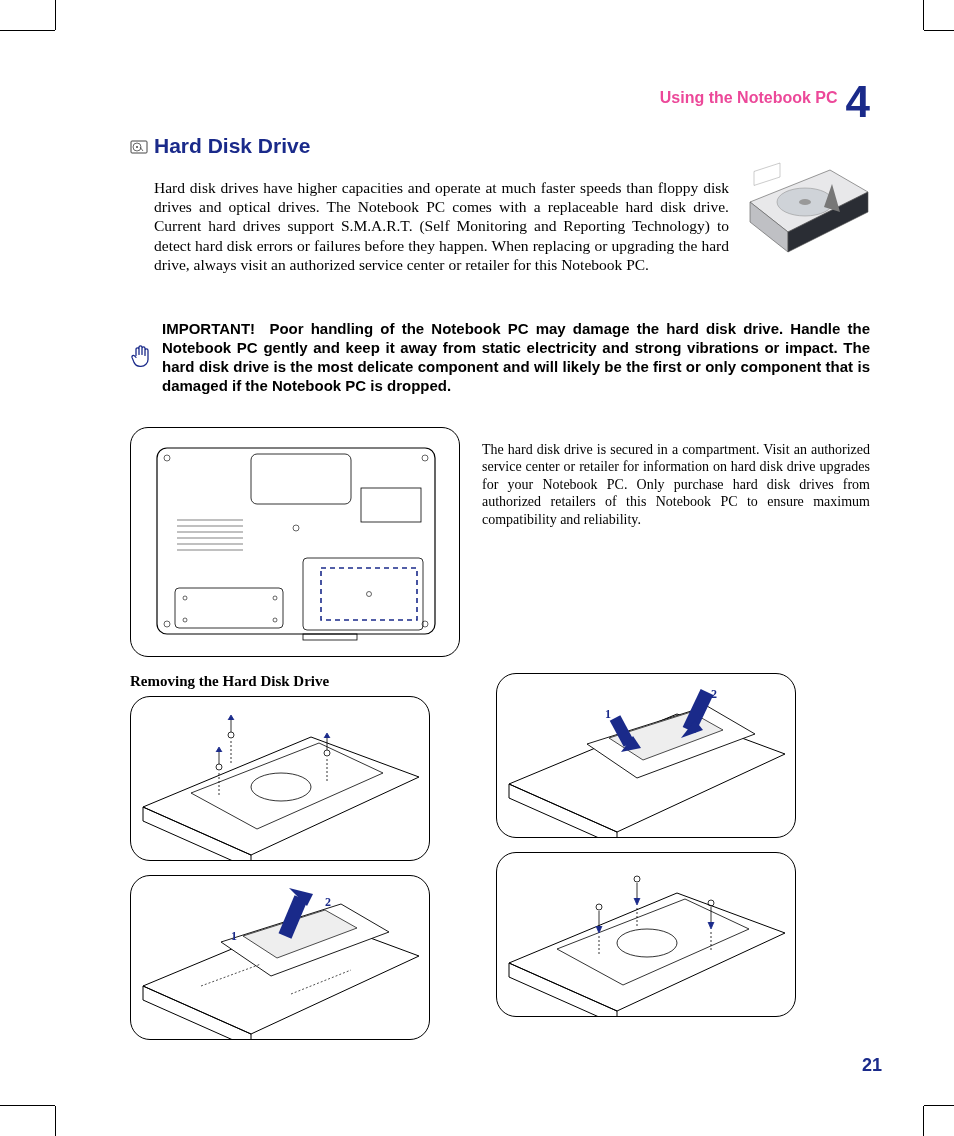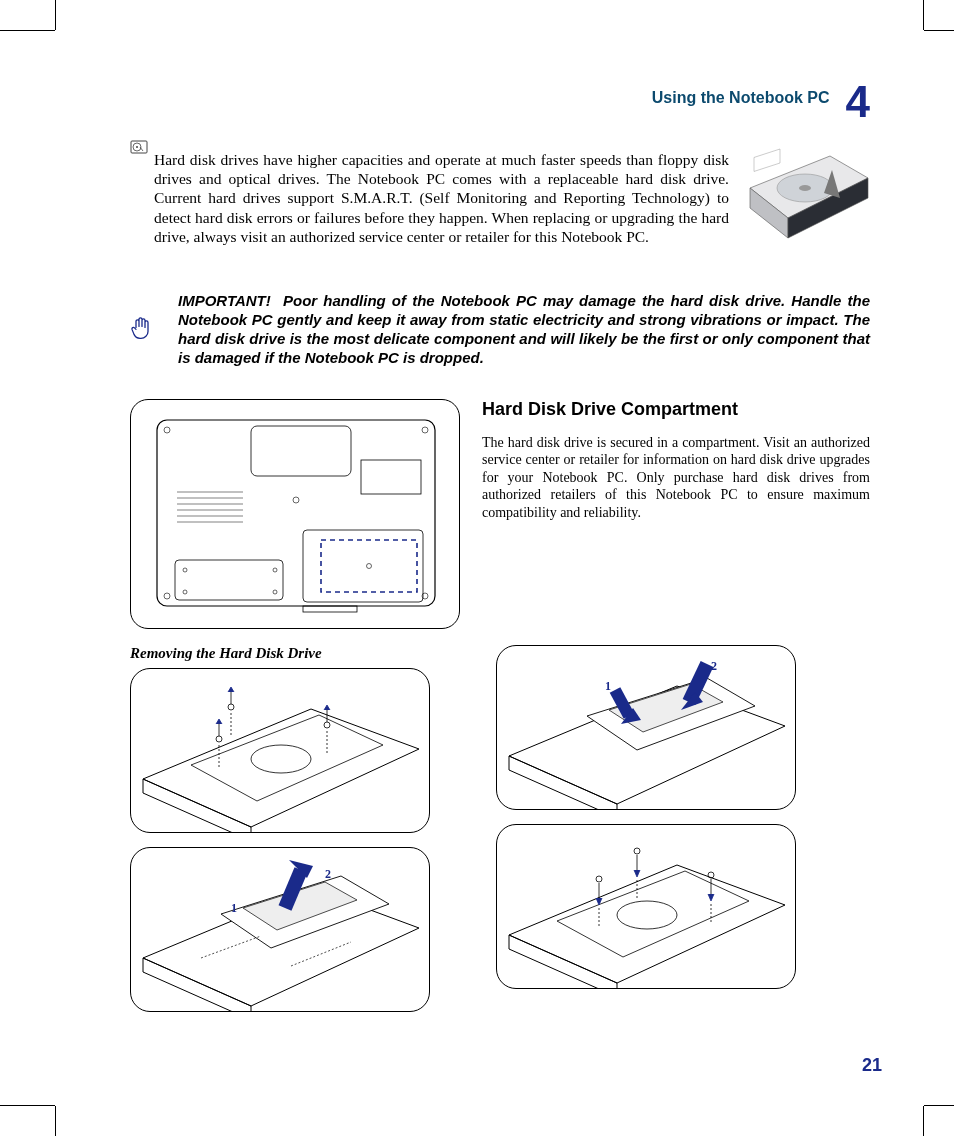--- a/index.html
+++ b/index.html
@@ -29,23 +29,23 @@
     left: 130px;
     top: 80px;
     width: 740px;
   }
 
   .chapter-head { text-align: right; margin-bottom: 10px; }
   .chapter-title {
     font-family: Arial, Helvetica, sans-serif;
     font-weight: bold;
     font-size: 16px;
-    color: #0c4a6e;
+    color: #ec4899;
     vertical-align: 14px;
-    margin-right: 12px;
+    margin-right: 4px;
   }
   .chapter-num {
     font-family: Arial, Helvetica, sans-serif;
     font-weight: bold;
     font-size: 44px;
     color: #1a2a8a;
     display: inline-block;
     line-height: 1;
   }
 
@@ -54,33 +54,33 @@
     position: absolute; left: 0; top: 4px;
     width: 18px; height: 18px;
   }
   .hdd-heading {
     font-family: Arial, Helvetica, sans-serif;
     font-weight: bold;
     font-size: 21px;
     color: #1a2a8a;
     margin: 0 0 4px 24px;
   }
-  .hdd-row { display: flex; gap: 11px; align-items: center; }
+  .hdd-row { display: flex; gap: 11px; align-items: flex-start; }
   .hdd-body {
     font-size: 15.5px;
     line-height: 1.25;
     text-align: justify;
     margin-left: 24px;
     flex: 1;
   }
   .hdd-img {
     width: 130px; height: 100px; flex: none;
   }
 
-  .important-row { display: flex; gap: 24px; margin-top: 14px; font-style: italic; }
+  .important-row { display: flex; gap: 8px; margin-top: 14px; }
   .hand-icon { width: 24px; flex: none; color: #1a2a8a; }
   .important-text {
     flex: 1;
     font-family: Arial, Helvetica, sans-serif;
     font-weight: bold;
     font-size: 15px;
     line-height: 1.28;
     text-align: justify;
   }
 
@@ -104,21 +104,20 @@
     text-align: justify;
   }
 
   .procedures { display: flex; gap: 26px; margin-top: 16px; }
   .proc-col { width: 340px; }
   .proc-caption {
     font-family: "Times New Roman", serif;
     font-weight: bold;
     font-size: 15px;
     margin-bottom: 6px;
-    font-style: italic;
   }
   .proc-panel {
     width: 300px; height: 165px;
     border: 1.5px solid #000;
     border-radius: 20px;
     margin-bottom: 14px;
     position: relative;
     overflow: hidden;
   }
 
@@ -151,20 +150,21 @@
     <span class="chapter-num">4</span>
   </div>
 
   <div class="hdd-section">
     <svg class="hdd-icon" viewBox="0 0 18 18">
       <rect x="1" y="3" width="16" height="12" rx="1" fill="none" stroke="#444" stroke-width="1"></rect>
       <circle cx="7" cy="9" r="4" fill="none" stroke="#444" stroke-width="0.8"></circle>
       <circle cx="7" cy="9" r="1" fill="#444"></circle>
       <path d="M13 13 L10 9" stroke="#444" stroke-width="0.8"></path>
     </svg>
+    <h2 class="hdd-heading">Hard Disk Drive</h2>
     <div class="hdd-row">
       <p class="hdd-body">Hard disk drives have higher capacities and operate at much faster speeds than floppy disk drives and optical drives. The Notebook PC comes with a replaceable hard disk drive. Current hard drives support S.M.A.R.T. (Self Monitoring and Reporting Technology) to detect hard disk errors or failures before they happen. When replacing or upgrading the hard drive, always visit an authorized service center or retailer for this Notebook PC.</p>
       <svg class="hdd-img" viewBox="0 0 130 100">
         <path d="M10 40 L90 8 L128 30 L48 70 Z" fill="#e8e8ea" stroke="#555" stroke-width="0.6"></path>
         <path d="M10 40 L10 60 L48 90 L48 70 Z" fill="#bfc0c4" stroke="#555" stroke-width="0.6"></path>
         <path d="M48 70 L128 30 L128 50 L48 90 Z" fill="#2a2d34" stroke="#555" stroke-width="0.6"></path>
         <ellipse cx="65" cy="40" rx="28" ry="14" fill="#cfd3d8" stroke="#888" stroke-width="0.5"></ellipse>
         <ellipse cx="65" cy="40" rx="6" ry="3" fill="#999"></ellipse>
         <path d="M92 22 L100 50 L84 45 Z" fill="#777"></path>
         <rect x="14" y="14" width="26" height="14" fill="#fff" stroke="#888" stroke-width="0.4" transform="skewY(-18)"></rect>
@@ -210,21 +210,20 @@
           <line x1="46" y1="104" x2="112" y2="104"></line>
           <line x1="46" y1="110" x2="112" y2="110"></line>
           <line x1="46" y1="116" x2="112" y2="116"></line>
           <line x1="46" y1="122" x2="112" y2="122"></line>
         </g>
         <rect x="230" y="60" width="60" height="34" fill="none" stroke="#000" stroke-width="0.8"></rect>
         <rect x="172" y="206" width="54" height="6" fill="none" stroke="#000" stroke-width="0.8"></rect>
       </svg>
     </div>
     <div class="comp-col">
-      <h3 class="comp-heading">Hard Disk Drive Compartment</h3>
       <p class="comp-body">The hard disk drive is secured in a compartment. Visit an authorized service center or retailer for information on hard disk drive upgrades for your Notebook PC. Only purchase hard disk drives from authorized retailers of this Notebook PC to ensure maximum compatibility and reliability.</p>
     </div>
   </div>
 
   <div class="procedures">
     <div class="proc-col">
       <div class="proc-caption">Removing the Hard Disk Drive</div>
       <div class="proc-panel">
         <svg viewBox="0 0 300 165" width="300" height="165">
           <path d="M12 110 L180 40 L288 80 L120 158 Z" fill="none" stroke="#000" stroke-width="1"></path>

